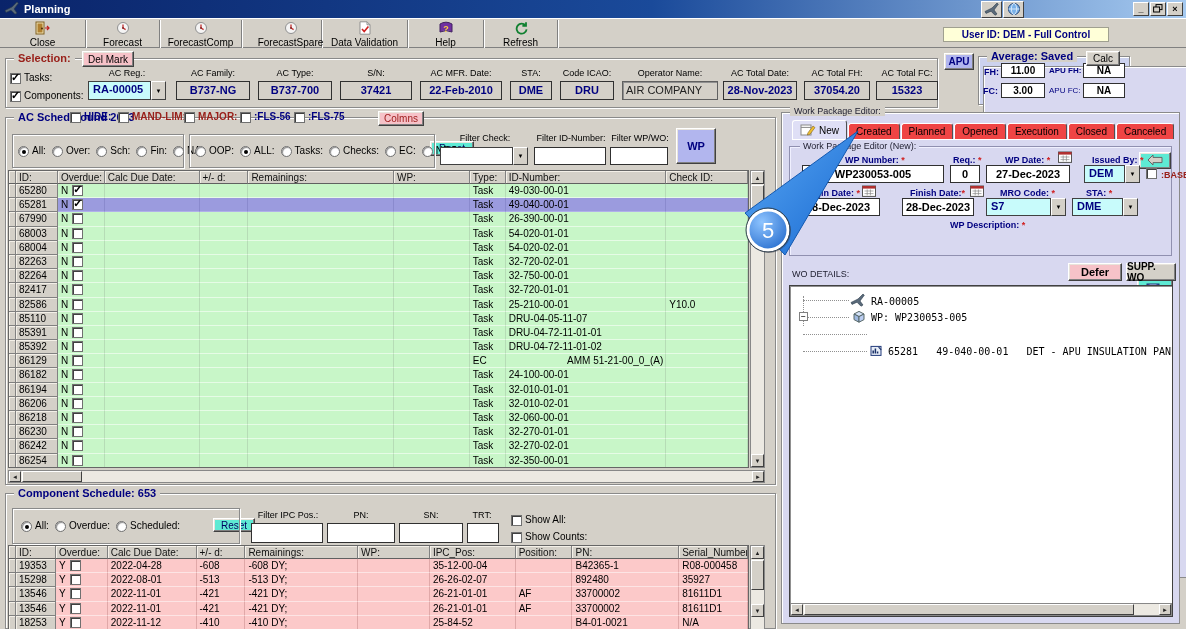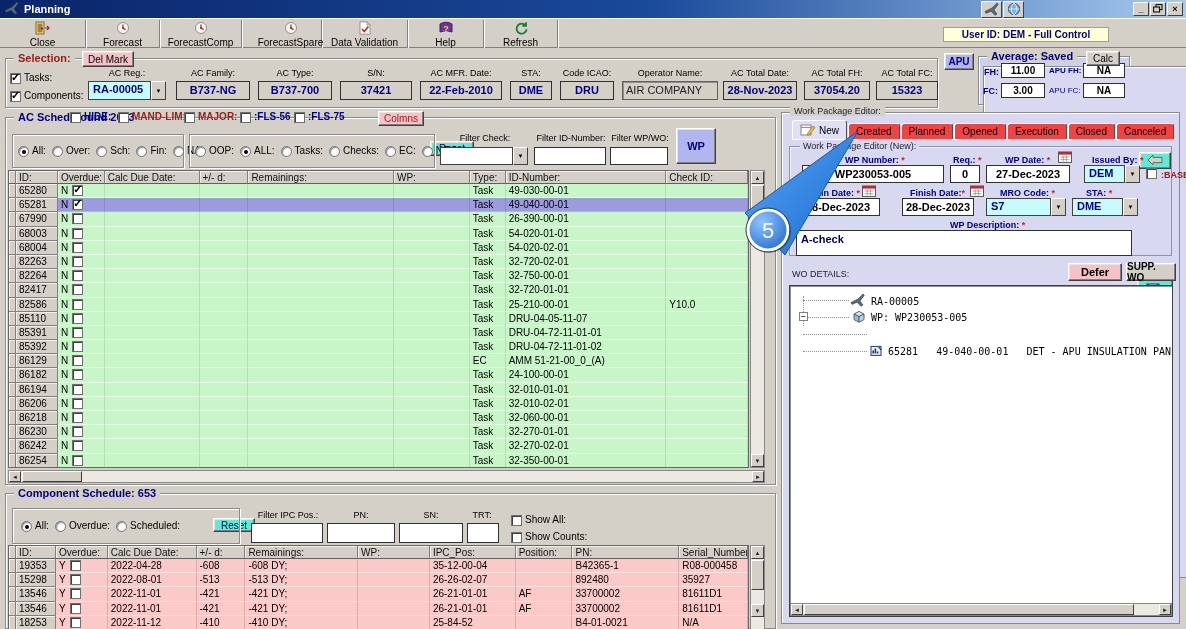--- a/index.html
+++ b/index.html
@@ -430,21 +430,21 @@
     </div>
     <div class="grow greenrow">
       <div class="gcell idcell" style="width: 7px; height: 14.2px;"></div>
       <div class="gcell idcell" style="width: 42px; height: 14.2px;">86129</div>
       <div class="gcell" style="width: 47px; height: 14.2px;"><span style="margin-right: 4px;">N</span><span class="cb" style="vertical-align: -2px;"></span></div>
       <div class="gcell" style="width: 95px; height: 14.2px;"></div>
       <div class="gcell" style="width: 49px; height: 14.2px;"></div>
       <div class="gcell" style="width: 146px; height: 14.2px;"></div>
       <div class="gcell" style="width: 76px; height: 14.2px;"></div>
       <div class="gcell" style="width: 36px; height: 14.2px;">EC</div>
-      <div class="gcell" style="width: 161px; height: 14.2px;">AMM 51-21-00_0_(A)</div>
+      <div class="gcell" style="width: 161px; height: 14.2px; text-align: right;">AMM 51-21-00_0_(A)</div>
       <div class="gcell" style="width: 82px; height: 14.2px;"></div>
     </div>
     <div class="grow greenrow">
       <div class="gcell idcell" style="width: 7px; height: 14.2px;"></div>
       <div class="gcell idcell" style="width: 42px; height: 14.2px;">86182</div>
       <div class="gcell" style="width: 47px; height: 14.2px;"><span style="margin-right: 4px;">N</span><span class="cb" style="vertical-align: -2px;"></span></div>
       <div class="gcell" style="width: 95px; height: 14.2px;"></div>
       <div class="gcell" style="width: 49px; height: 14.2px;"></div>
       <div class="gcell" style="width: 146px; height: 14.2px;"></div>
       <div class="gcell" style="width: 76px; height: 14.2px;"></div>
@@ -722,21 +722,20 @@
         <span class="ddbtn">▼</span>
       </div>
 
     <span class="glab" style="left:296px; top:41px;"><span>STA:</span> <span class="star">*</span></span>
     <div class="dd" style="position:absolute; left:282px; top:51px; width:66px; height:18px;">
         <span class="val">DME</span>
         <span class="ddbtn">▼</span>
       </div>
 
     <span class="glab" style="left:160px; top:73px;"><span>WP Description:</span> <span class="star">*</span></span>
-    <div class="wfield" style="left:6px; top:83px; width:336px; height:26px; text-align:left; padding-left:4px; color:#000060;">A-check</div>
   </div>
 
   <div class="btn lav" style="position:absolute; right:6px; top:136px; width:36px; height:34px; flex-direction:column; font-size:9px;">
     <span id="saveicon"><svg viewBox="0 0 19 15" width="19" height="15">
           <rect x="1" y="1" width="12" height="11" fill="#4060c0" stroke="#203070"></rect>
           <rect x="3.5" y="1.6" width="7" height="4" fill="#d8e0f0"></rect>
           <rect x="3" y="7" width="8" height="5" fill="#fff"></rect>
           <path d="M10 11 h7 m-2.5 -2.5 l2.5 2.5 l-2.5 2.5" stroke="#c02020" stroke-width="1.3" fill="none"></path>
         </svg></span>
     <span>Save</span>

